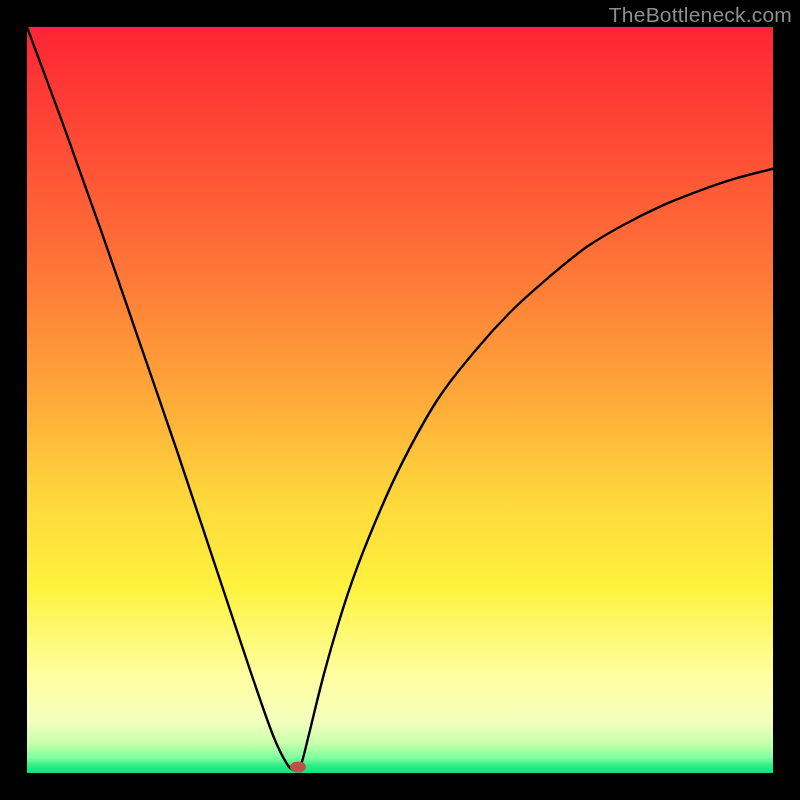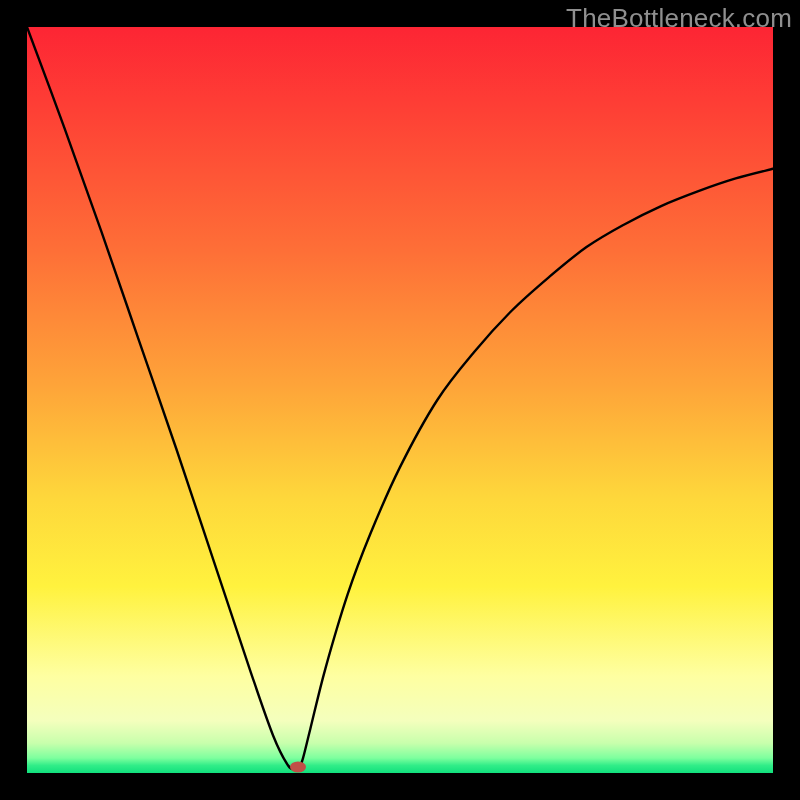--- a/index.html
+++ b/index.html
@@ -54,21 +54,21 @@
     height: 11px;
     border-radius: 50%;
     background: #c14f47;
     transform: translate(-50%, -50%);
   }
   .watermark {
     position: absolute;
     top: 3px;
     right: 8px;
     color: #8f8f8f;
-    font-size: 26px;
+    font-size: 21px;
     font-weight: 500;
     letter-spacing: 0.2px;
     user-select: none;
   }
 </style>
 </head>
 <body>
 
 <div class="frame">
 

